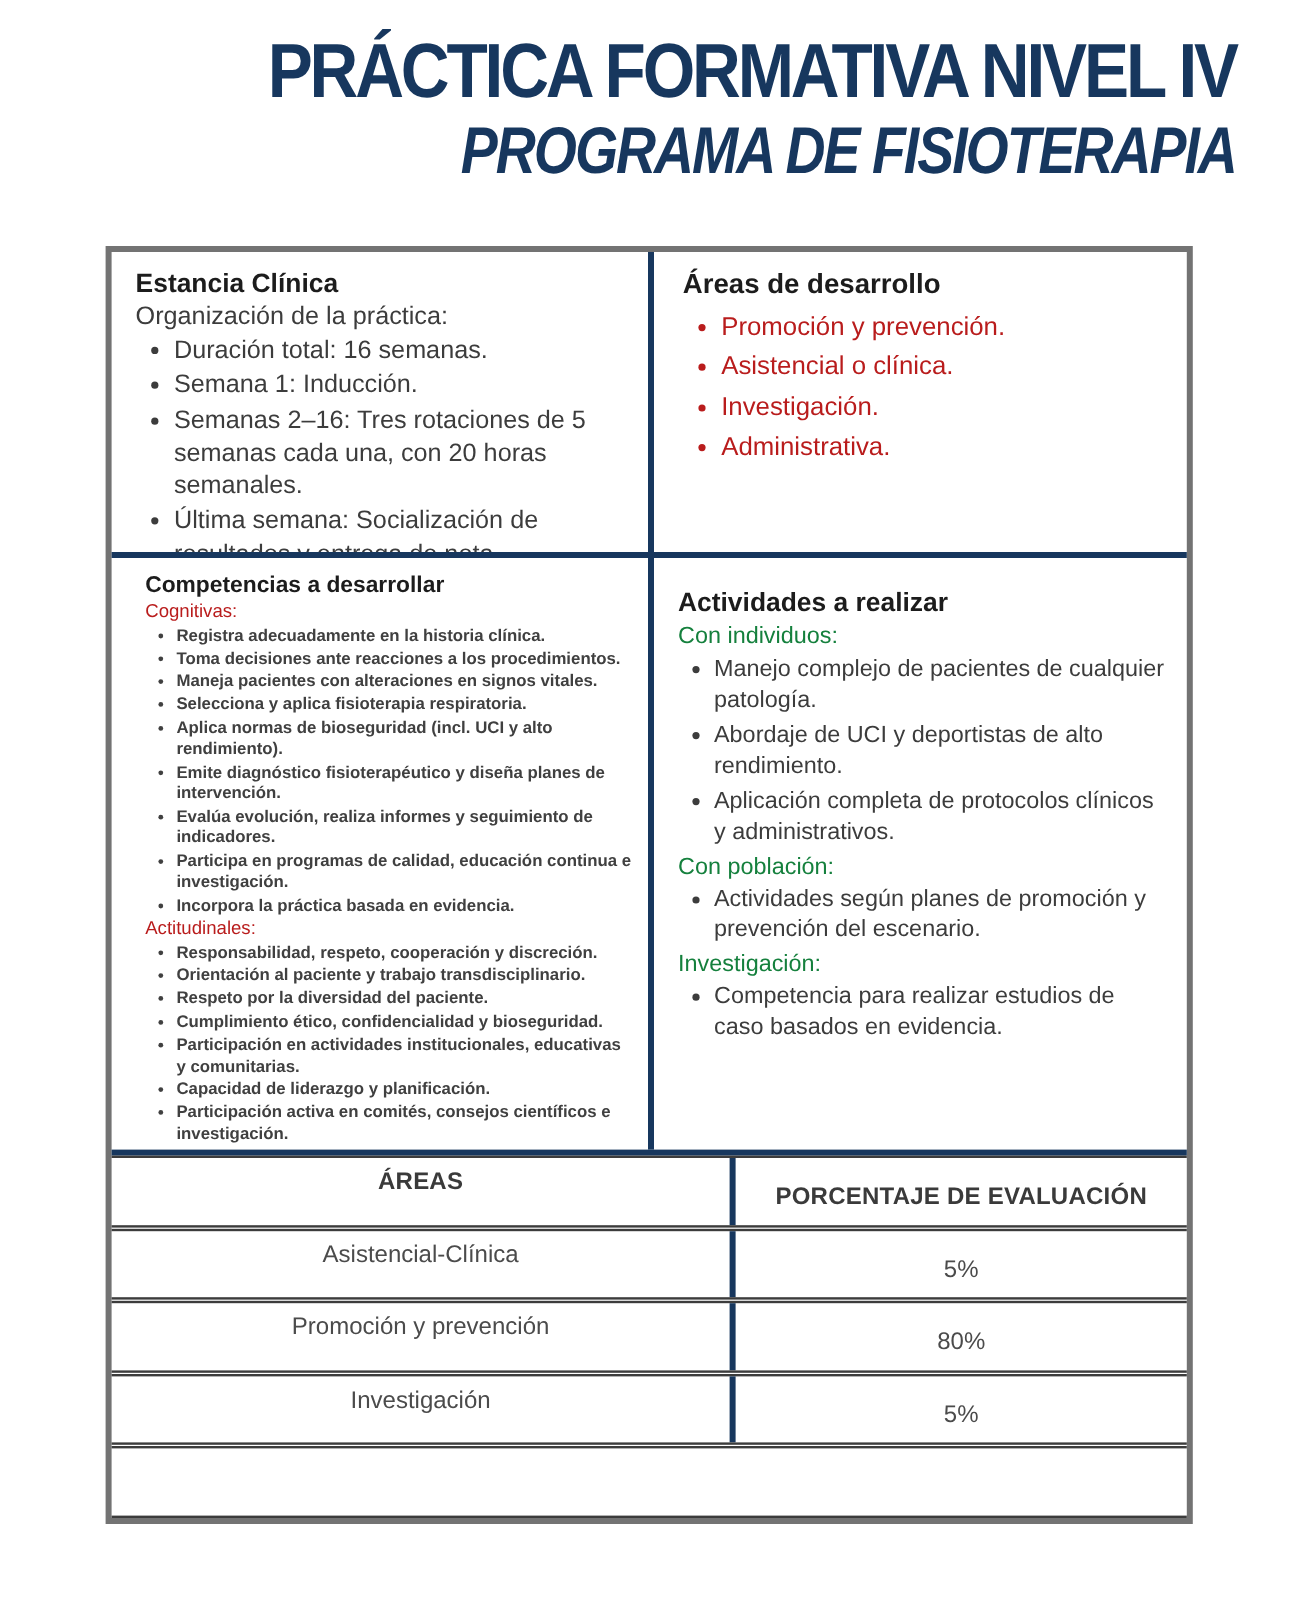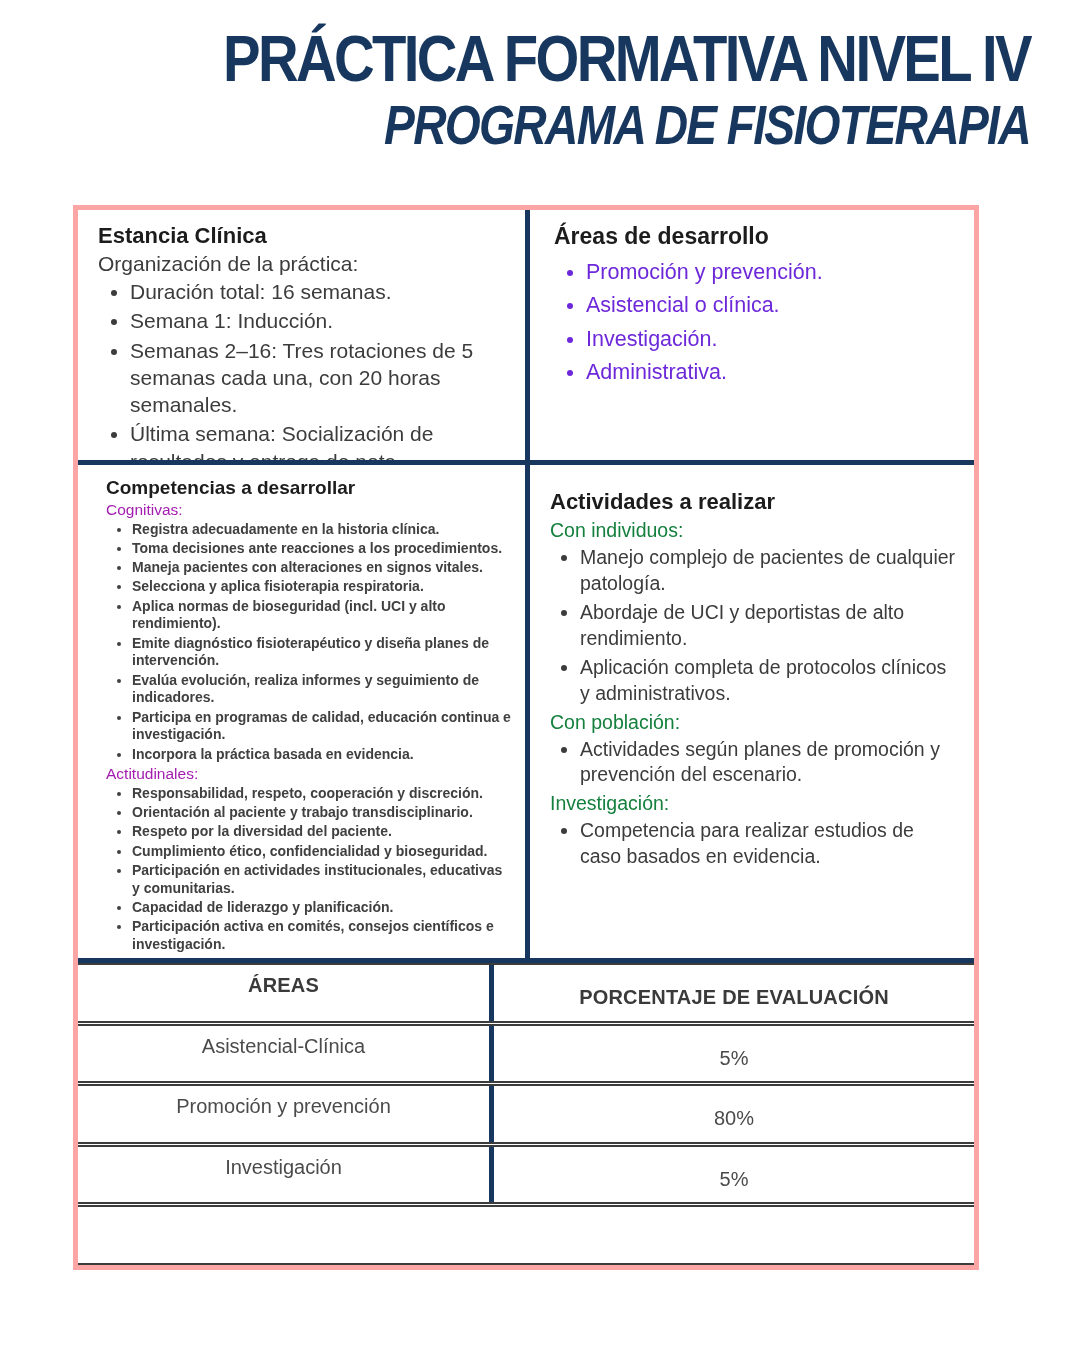--- a/index.html
+++ b/index.html
@@ -12,55 +12,55 @@
   .title{
     display:inline-block;font-size:64px;font-weight:bold;letter-spacing:-3px;
     transform:scaleX(.88);transform-origin:100% 50%;white-space:nowrap;color:#17375e;
   }
   .subtitle{
     display:inline-block;font-size:55px;font-weight:bold;font-style:italic;letter-spacing:-2px;
     transform:scaleX(.84);transform-origin:100% 50%;white-space:nowrap;color:#17375e;margin-top:4px;
   }
   
   .grid{
-    position:absolute;left:73px;top:205px;width:906px;height:1065px;box-sizing:border-box;
-    border:5px solid #fca5a5;display:grid;grid-template-columns:447px 1fr;grid-template-rows:250px 498px 1fr;
+    position:absolute;left:88px;top:205px;width:906px;height:1065px;box-sizing:border-box;
+    border:5px solid #737373;display:grid;grid-template-columns:447px 1fr;grid-template-rows:250px 498px 1fr;
     background:#fff;
   }
   .cell{box-sizing:border-box;overflow:hidden;}
   .cell.right{border-left:5px solid #17375e;}
   .cell.row2{border-top:5px solid #17375e;}
   .c-estancia{padding:13px 18px 6px 20px;}
   .c-areas{padding:13px 18px 6px 24px;}
   .c-competencias{padding:12px 12px 6px 28px;}
   .c-actividades{padding:24px 18px 0 20px;}
   h2{margin:0;color:#1c1c1c;}
   .c-estancia h2{font-size:22px;}
   .c-areas h2{font-size:23px;}
   .c-competencias h2{font-size:19px;}
   .c-actividades h2{font-size:22px;}
   .intro{margin:3px 0 0 0;font-size:21px;color:#3c3c3c;}
   ul{margin:2px 0 0 0;padding-left:32px;list-style:disc;}
   .c-estancia li{font-size:21px;line-height:1.3;color:#3c3c3c;margin:2px 0;}
   .c-areas ul{margin-top:6px;}
-  .c-areas li{font-size:21.5px;line-height:1.55;color:#6d28d9;}
-  .grp{margin:2px 0 0 0;font-size:15.5px;color:#a21caf;}
+  .c-areas li{font-size:21.5px;line-height:1.55;color:#b91c1c;}
+  .grp{margin:2px 0 0 0;font-size:15.5px;color:#b91c1c;}
   .c-competencias ul{padding-left:26px;margin-top:1px;}
   .c-competencias li{font-size:14px;line-height:1.27;color:#404040;margin:1.5px 0;font-weight:bold;}
   .grp-lg{margin:4px 0 0 0;font-size:19.5px;color:#15803d;}
   .c-actividades ul{padding-left:30px;margin-top:2px;}
   .c-actividades li{font-size:19.5px;line-height:1.33;color:#3c3c3c;margin:3px 0;}
   
   .eval{grid-column:1 / 3;border-top:5px solid #17375e;display:flex;flex-direction:column;}
   .erow{display:flex;flex:1;box-sizing:border-box;}
   .erow + .erow{border-top:5px double #3c3c3c;}
   .erow.head{border-top:2px solid #3c3c3c;}
   .erow.last{border-bottom:2px solid #3c3c3c;}
   .ecell{box-sizing:border-box;text-align:center;padding-top:9px;font-size:20px;color:#4b4b4b;}
-  .ecell.area{width:416px;border-right:5px solid #17375e;}
+  .ecell.area{width:520px;border-right:5px solid #17375e;}
   .ecell.pct{flex:1;margin-top:12px;}
   .erow.head .ecell{font-weight:bold;color:#3a3a3a;letter-spacing:.2px;}
 </style>
 </head>
 <body>
 
 <div class="sheet">
 
   <div class="header">
     <span class="title">PRÁCTICA FORMATIVA NIVEL IV</span><br>

